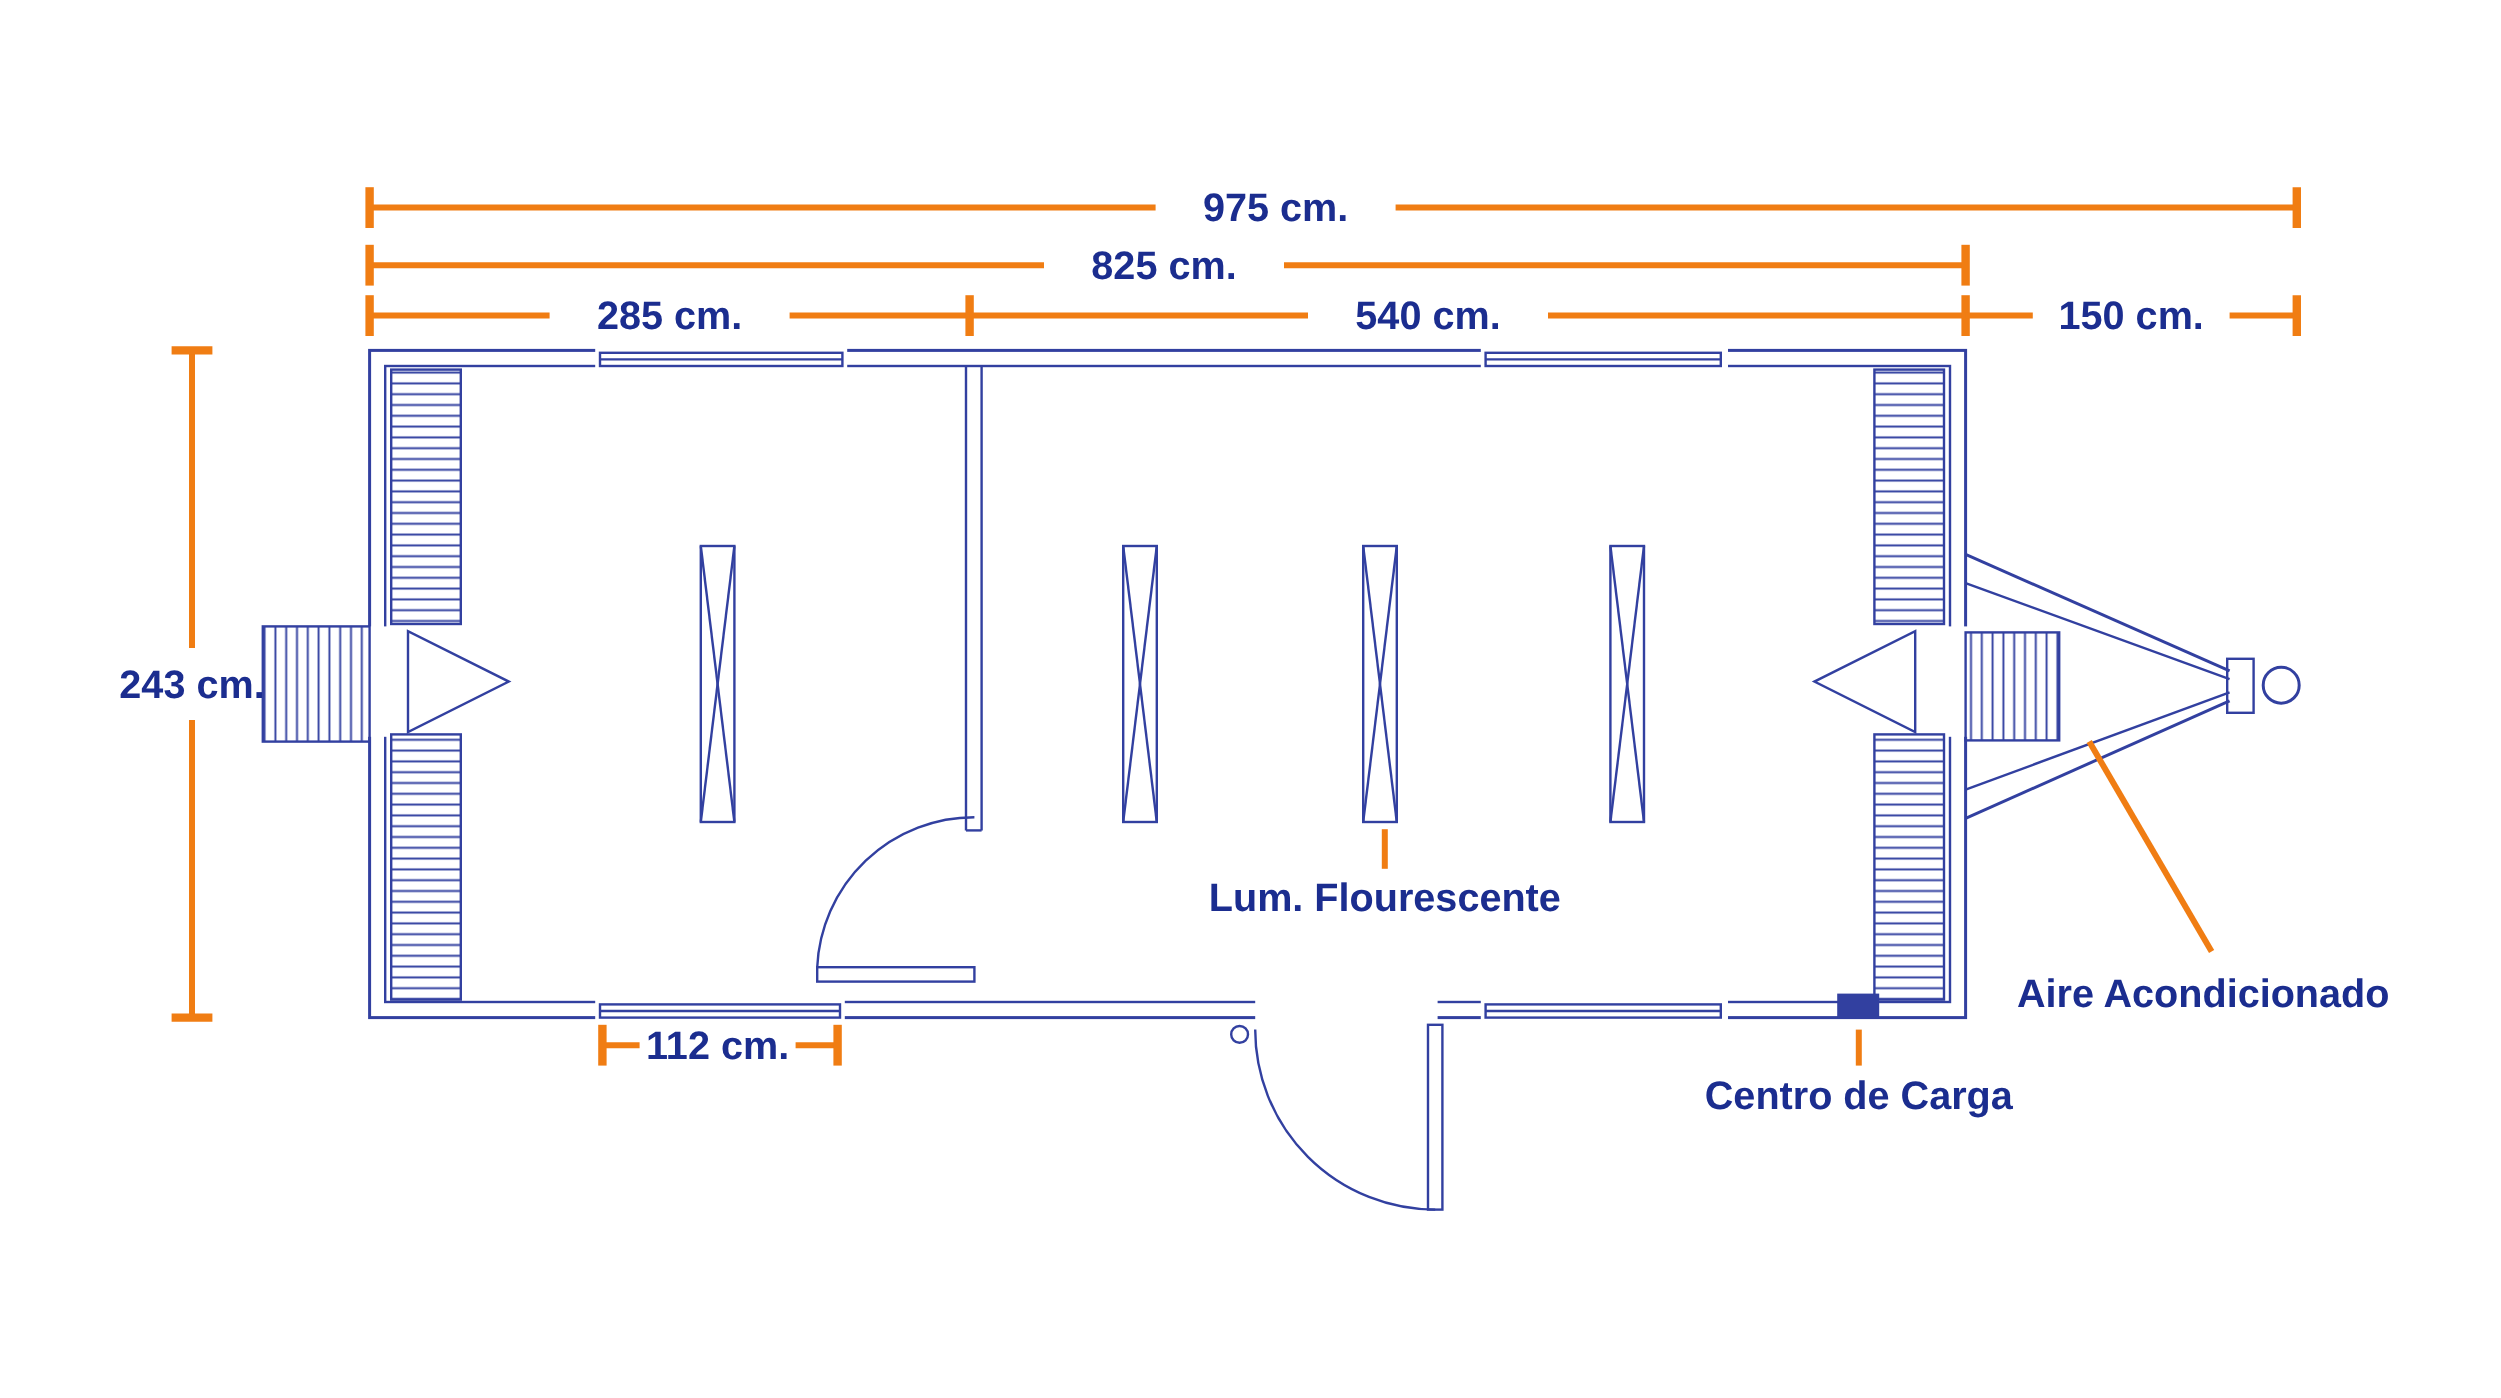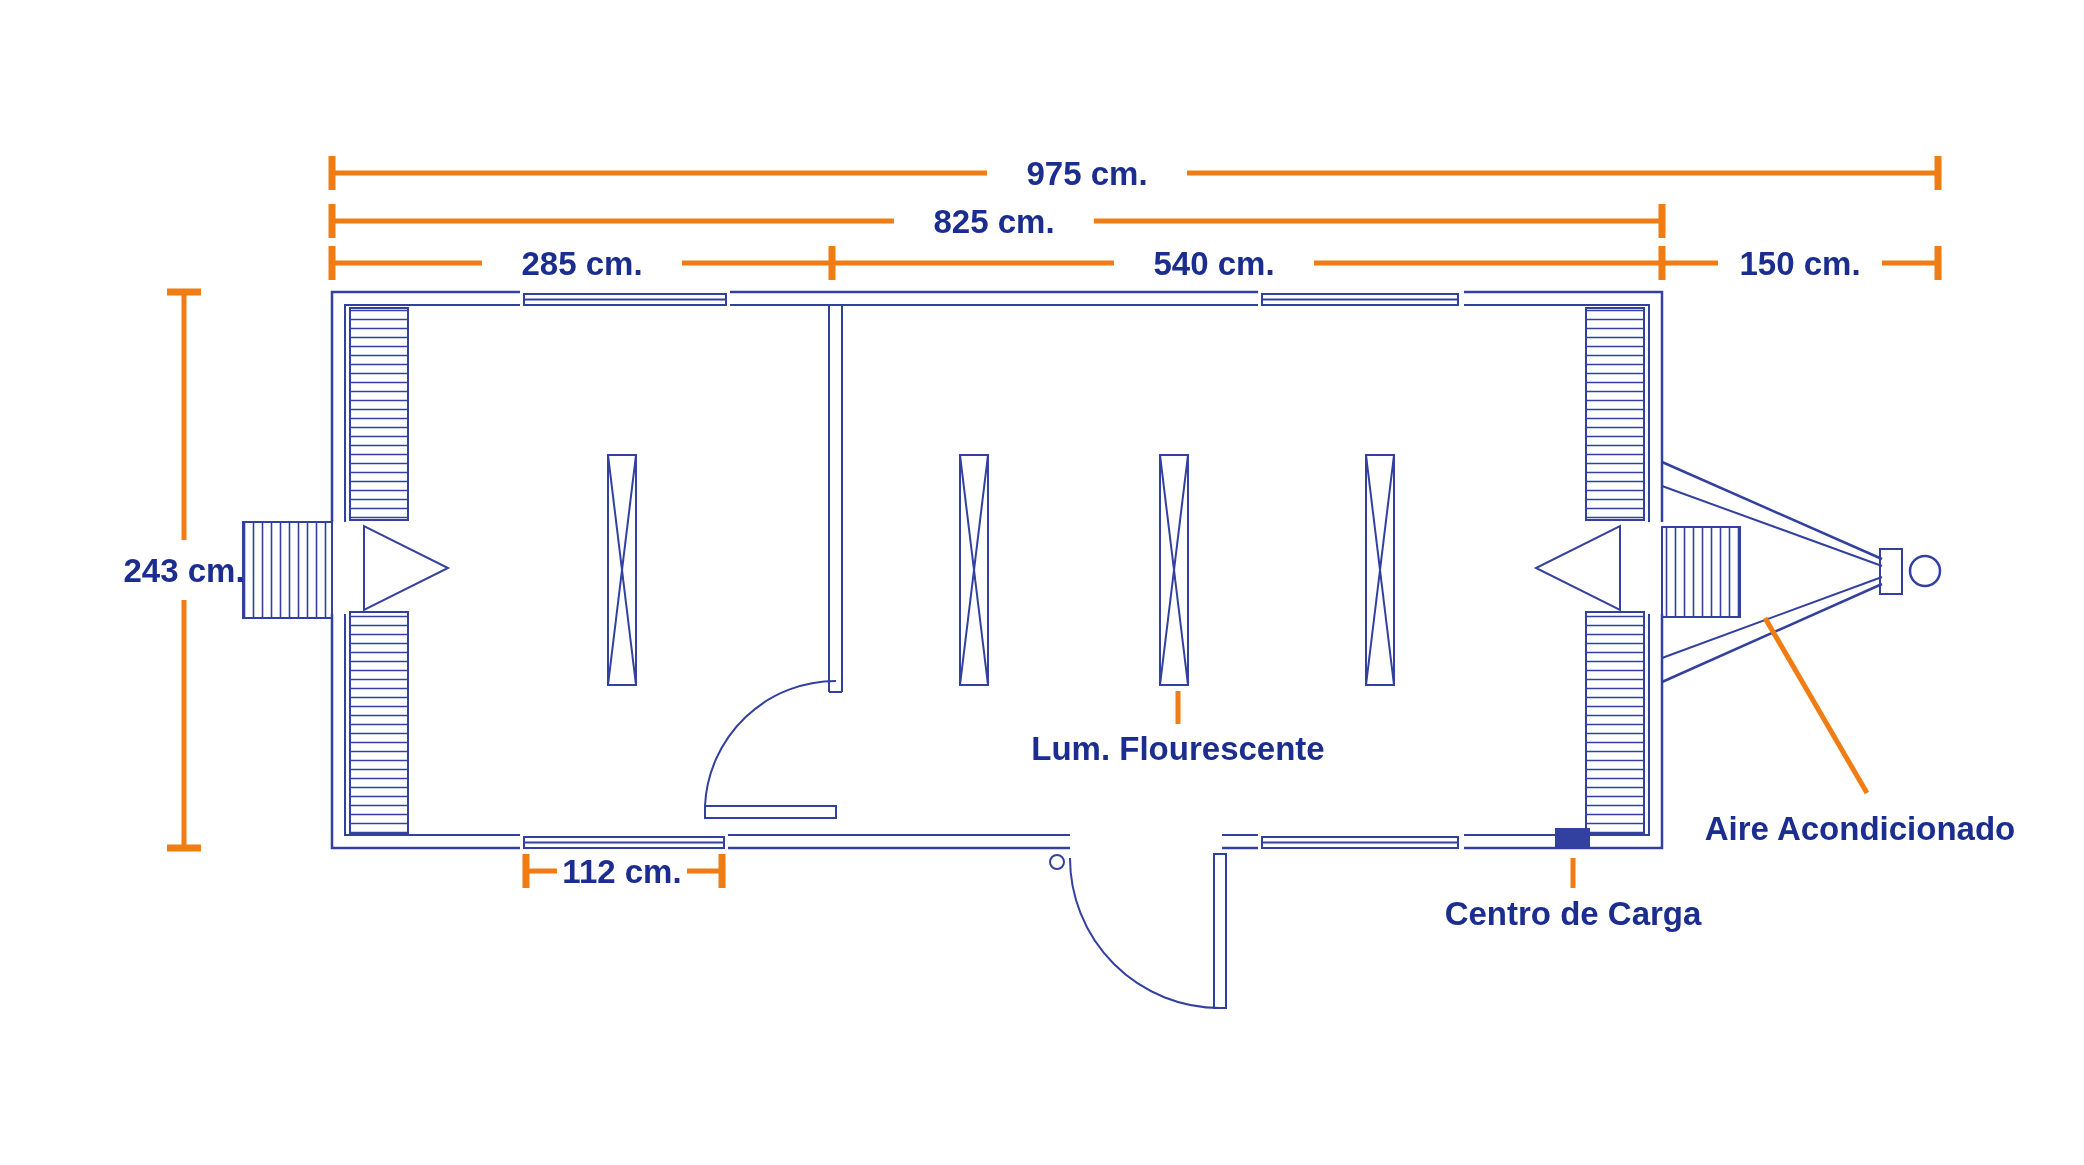--- a/index.html
+++ b/index.html
@@ -2,21 +2,21 @@
 <html style="--color-dimension: #F07D13; --color-text: #1B2D8F; --color-line: #3240A0; --color-background: #FFFFFF;"><head>
 <meta charset="utf-8">
 <style>
   :root{
     --color-dimension:#F07D13;
     --color-text:#1B2D8F;
     --color-line:#3240A0;
     --color-background:#FFFFFF;
   }
   html,body{margin:0;padding:0;background:var(--color-background);}
-  .stage{width:1932px;height:1165px;background:var(--color-background);position:relative;padding-left:24px;}
+  .stage{width:1932px;height:1165px;background:var(--color-background);position:relative;}
   svg{display:block;width:2084px;height:1165px;}
   .dim{stroke:var(--color-dimension);stroke-width:5;fill:none;stroke-linecap:butt;}
   .dim-tick{stroke:var(--color-dimension);stroke-width:7;fill:none;}
   .leader{stroke:var(--color-dimension);stroke-width:5;fill:none;}
   .blue{stroke:var(--color-line);stroke-width:2.5;fill:none;}
   .blue-thin{stroke:var(--color-line);stroke-width:2;fill:none;}
   .blue-fill{fill:var(--color-line);stroke:none;}
   .whiteout{fill:var(--color-background);stroke:none;}
   .white-shape{fill:var(--color-background);}
   .hatch{stroke:var(--color-line);stroke-width:1.6;}

